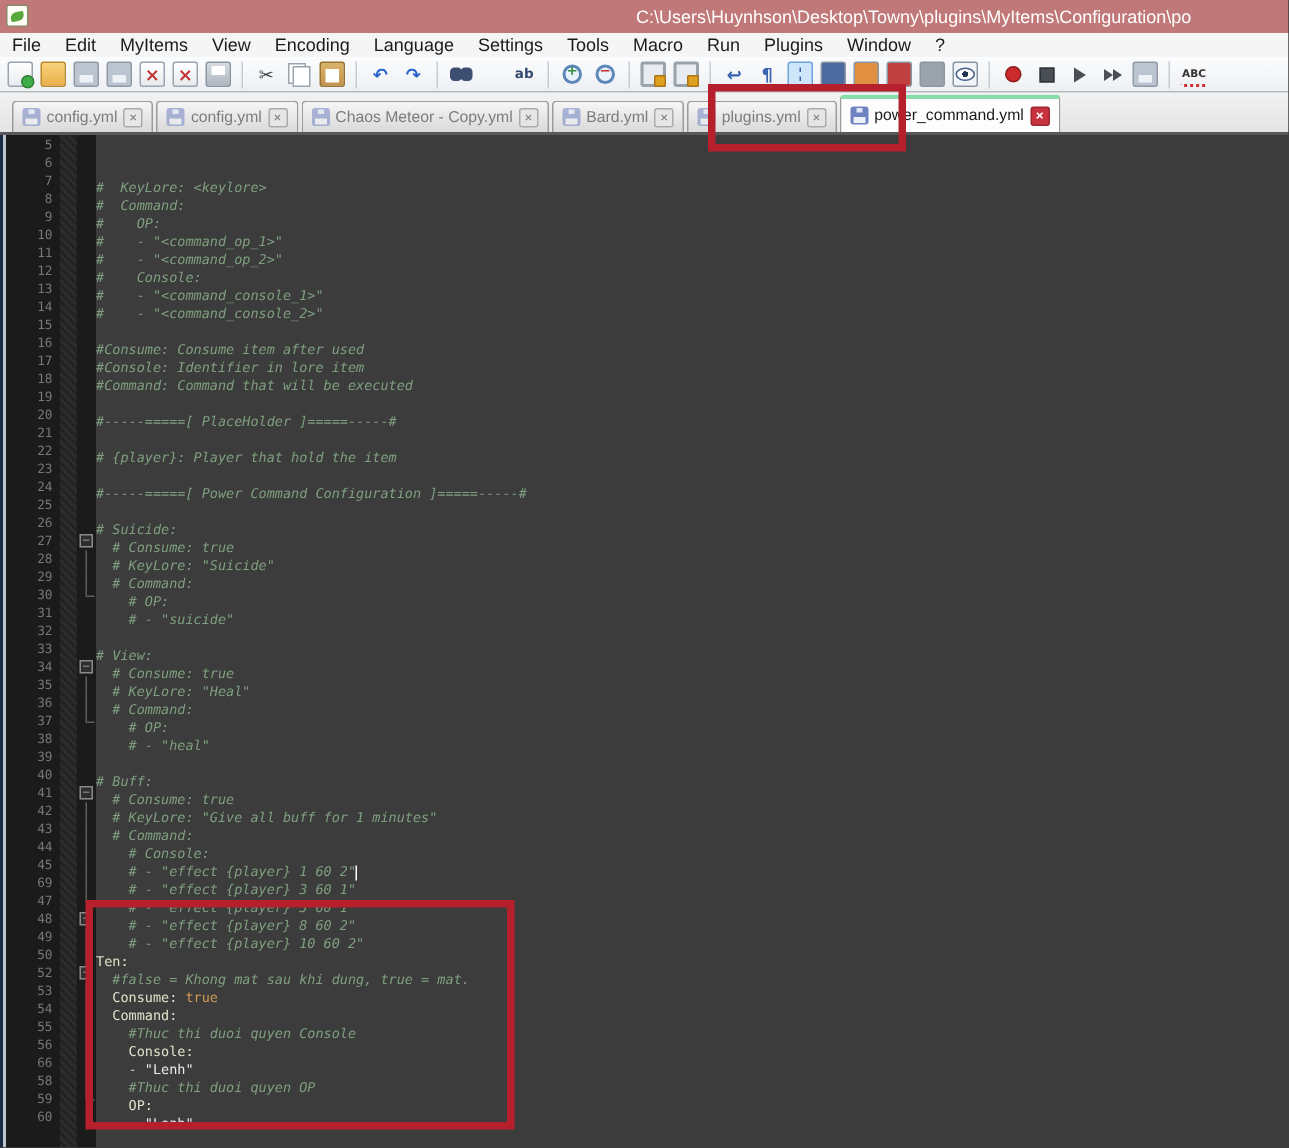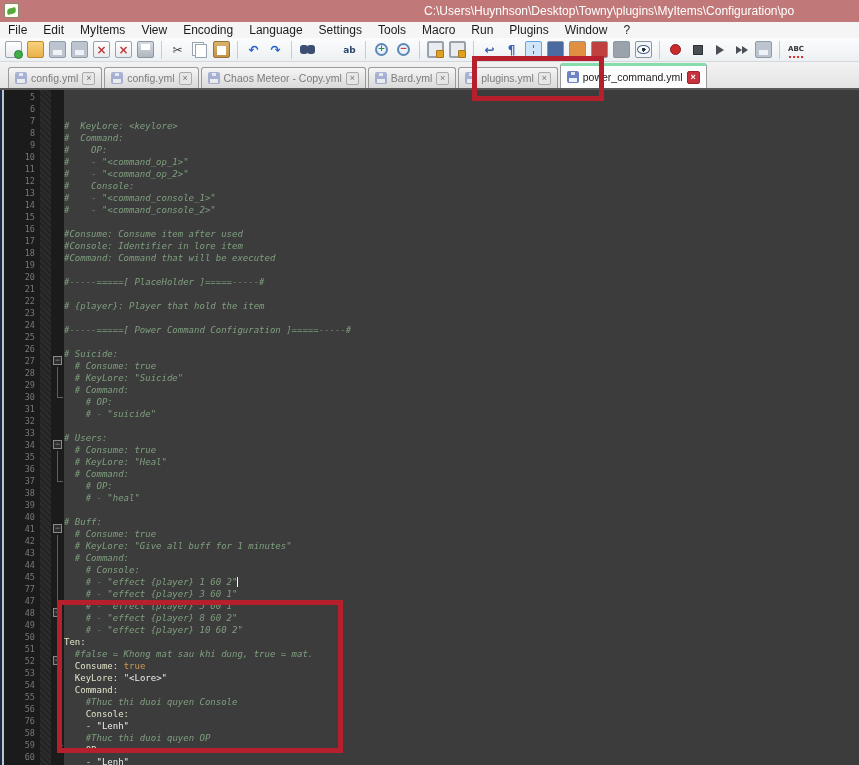--- a/index.html
+++ b/index.html
@@ -370,21 +370,21 @@
         <div class="ln">30</div>
         <div class="mg">
           <div class="mgv half"></div>
           <div class="mgh"></div>
         </div>
         <div class="code"></div>
       </div>
       <div class="row">
         <div class="ln">31</div>
         <div class="mg"></div>
-        <div class="code"><span class="tk-c"># Users:</span></div>
+        <div class="code"><span class="tk-c"># View:</span></div>
       </div>
       <div class="row">
         <div class="ln">32</div>
         <div class="mg"></div>
         <div class="code"><span class="tk-c">  # Consume: true</span></div>
       </div>
       <div class="row">
         <div class="ln">33</div>
         <div class="mg"></div>
         <div class="code"><span class="tk-c">  # KeyLore: "Heal"</span></div>
@@ -462,21 +462,21 @@
         <div class="code"><span class="tk-c">    # - "effect {player} 3 60 1"</span></div>
       </div>
       <div class="row">
         <div class="ln">45</div>
         <div class="mg">
           <div class="mgv"></div>
         </div>
         <div class="code"><span class="tk-c">    # - "effect {player} 5 60 1"</span></div>
       </div>
       <div class="row">
-        <div class="ln">77</div>
+        <div class="ln">69</div>
         <div class="mg">
           <div class="mgv"></div>
         </div>
         <div class="code"><span class="tk-c">    # - "effect {player} 8 60 2"</span></div>
       </div>
       <div class="row">
         <div class="ln">47</div>
         <div class="mg">
           <div class="mgv half"></div>
           <div class="mgh"></div>
@@ -498,27 +498,20 @@
         <div class="code"><span class="tk-p">  </span><span class="tk-c">#false = Khong mat sau khi dung, true = mat.</span></div>
       </div>
       <div class="row">
         <div class="ln">50</div>
         <div class="mg">
           <div class="mgv"></div>
         </div>
         <div class="code"><span class="tk-p">  </span><span class="tk-k">Consume:</span><span class="tk-p"> </span><span class="tk-b">true</span></div>
       </div>
       <div class="row">
-        <div class="ln">51</div>
-        <div class="mg">
-          <div class="mgv"></div>
-        </div>
-        <div class="code"><span class="tk-p">  </span><span class="tk-k">KeyLore:</span><span class="tk-p"> </span><span class="tk-s">"&lt;Lore&gt;"</span></div>
-      </div>
-      <div class="row">
         <div class="ln">52</div>
         <div class="mg">
           <span class="fbox">–</span>
         </div>
         <div class="code"><span class="tk-p">  </span><span class="tk-k">Command:</span></div>
       </div>
       <div class="row">
         <div class="ln">53</div>
         <div class="mg">
           <div class="mgv"></div>
@@ -540,21 +533,21 @@
         <div class="code"><span class="tk-p">    - </span><span class="tk-s">"Lenh"</span></div>
       </div>
       <div class="row">
         <div class="ln">56</div>
         <div class="mg">
           <div class="mgv"></div>
         </div>
         <div class="code"><span class="tk-p">    </span><span class="tk-c">#Thuc thi duoi quyen OP</span></div>
       </div>
       <div class="row">
-        <div class="ln">76</div>
+        <div class="ln">66</div>
         <div class="mg">
           <div class="mgv"></div>
         </div>
         <div class="code"><span class="tk-p">    </span><span class="tk-k">OP:</span></div>
       </div>
       <div class="row">
         <div class="ln">58</div>
         <div class="mg">
           <div class="mgv"></div>
         </div>

